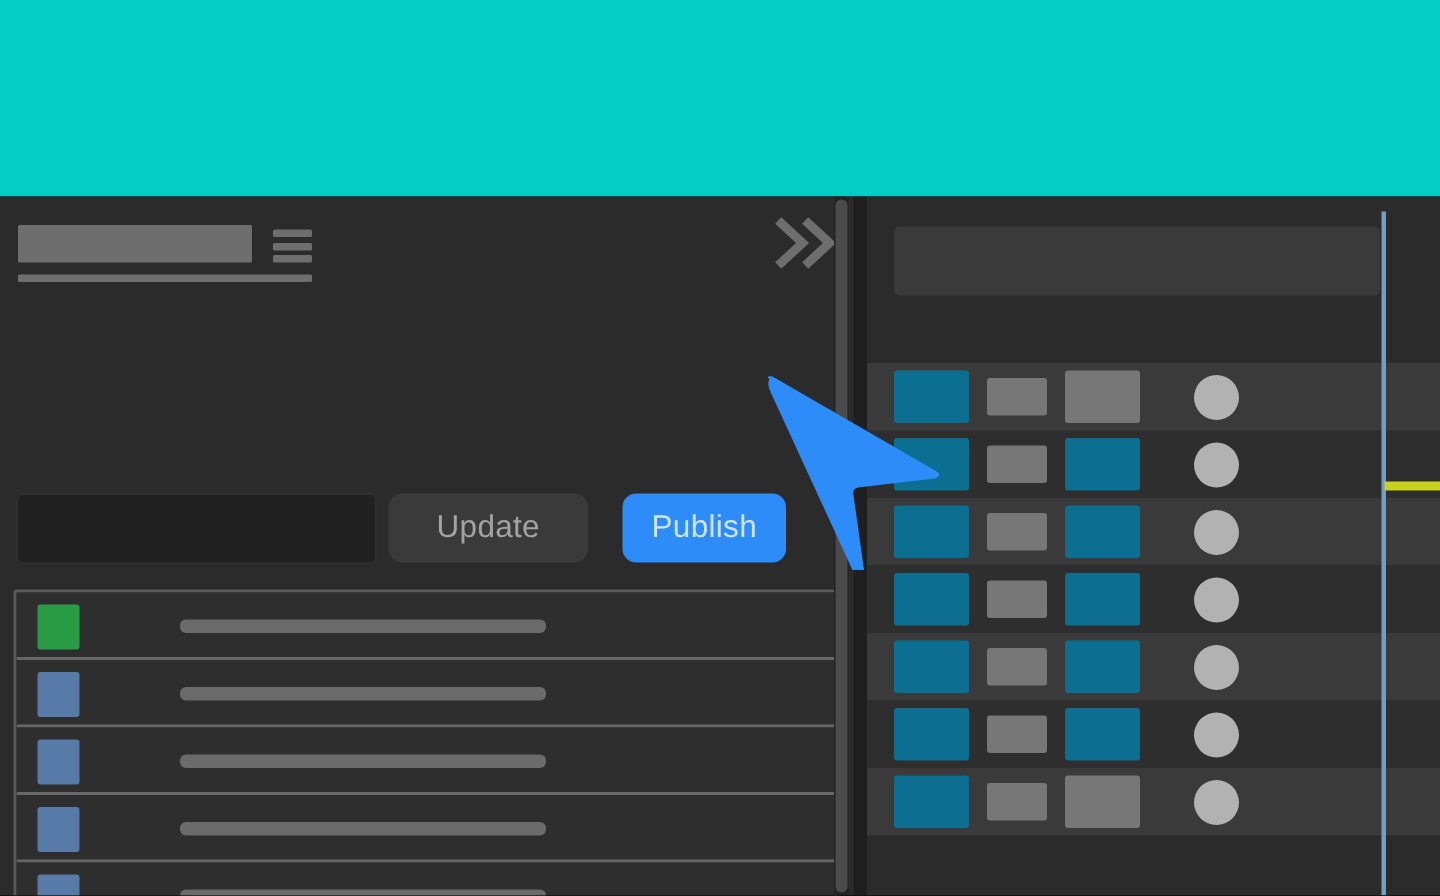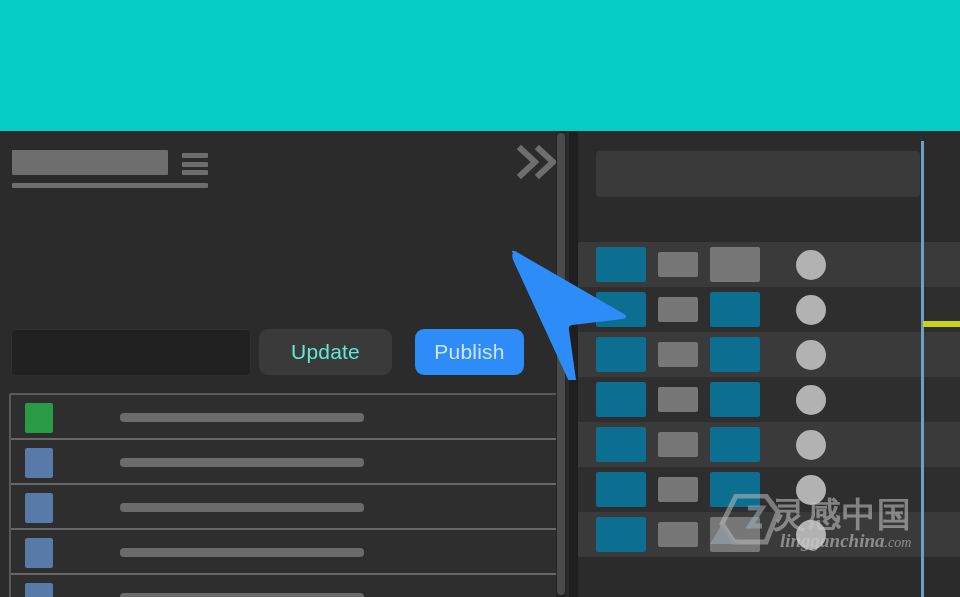--- a/index.html
+++ b/index.html
@@ -82,21 +82,21 @@
     border: none;
     border-radius: 9px;
     font-size: 21px;
     letter-spacing: .2px;
     cursor: pointer;
     font-family: "Liberation Sans", sans-serif;
   }
   #update-button {
     left: 259px; top: 198px; width: 133px;
     background: #3a3a3a;
-    color: #5eead4;
+    color: #a3a3a3;
   }
   #publish-button {
     left: 415px; top: 198px; width: 109px;
     background: #2d8cf8;
     color: #cfe4fb;
   }
 
   
   #list-frame {
     position: absolute; left: 9px; top: 262px;
@@ -342,25 +342,14 @@
   <div id="left-scrollbar-thumb"></div>
   <div id="panel-divider"></div>
 
   <div id="cursor-arrow">
     <svg width="130" height="140" viewBox="0 0 130 140">
       <path d="M13 13 Q10 10 15 11 L124 74 Q129 77 123 79 L72 85 Q68 86 69 90
                L77 147 Q76 153 72 148 L14 22 Q11 16 13 13 Z" fill="#2d8cf8"></path>
     </svg>
   </div>
 
-  <div id="watermark">
-    <svg width="90" height="66" viewBox="0 0 90 66" style="position:absolute;left:0;top:4px;">
-      <path d="M36 2 L66 2 L78 18 L66 48 L34 48 L22 30 Z" fill="none" stroke="#bcbcbc" stroke-width="5"></path>
-      <path d="M48 14 L62 14 L50 32 L62 32" fill="none" stroke="#9fb3bf" stroke-width="5"></path>
-      <path d="M22 30 L10 50 L40 50 L34 48 Z" fill="#9fb3bf" opacity=".9"></path>
-    </svg>
-    <div id="wm-cn">灵感中国</div>
-    <div id="wm-latin">
-      <span>lingganchina</span><span class="dotcom">.com</span>
-    </div>
-  </div>
 
 </div>
 
 </body></html>

